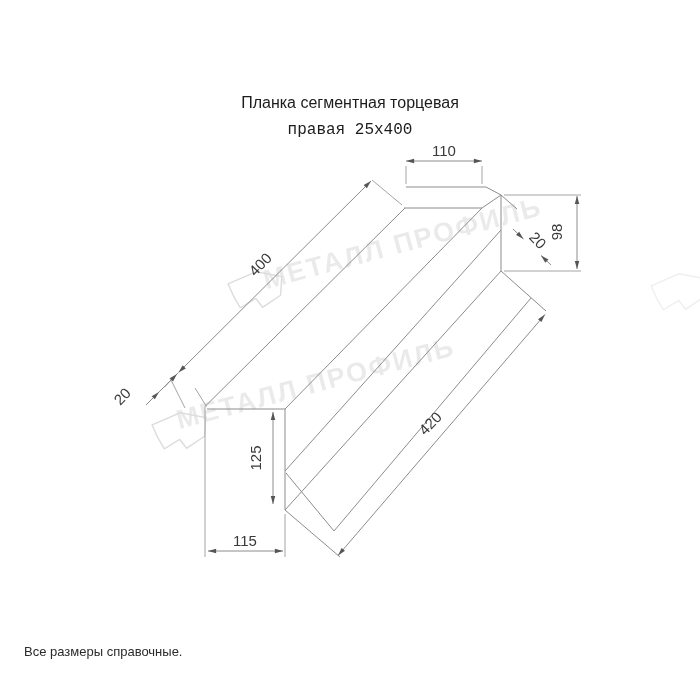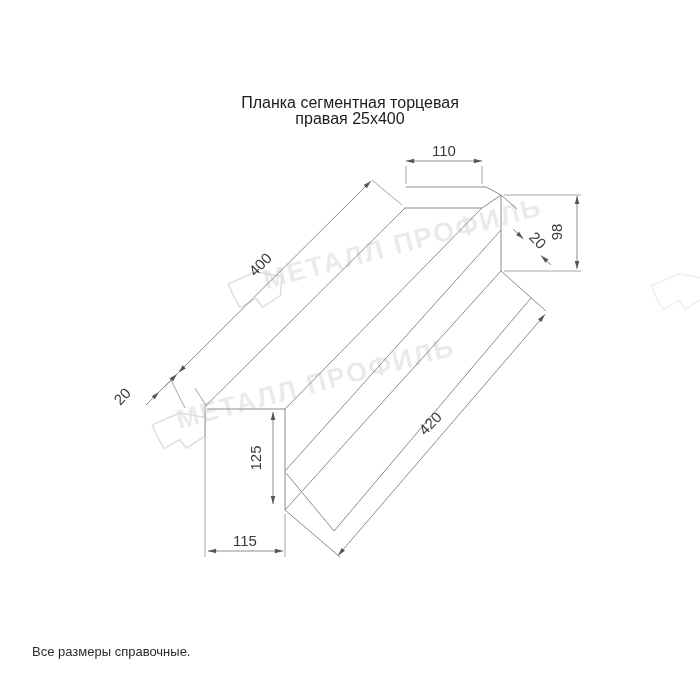--- a/index.html
+++ b/index.html
@@ -3,22 +3,22 @@
 <meta charset="utf-8">
 <style>
   html,body{margin:0;padding:0;background:#fff;width:700px;height:700px;overflow:hidden;}
   #canvas{position:relative;width:700px;height:700px;background:#ffffff;
           font-family:"Liberation Sans", sans-serif;}
   .page-title{position:absolute;top:24px;left:0;width:700px;text-align:center;
               font-size:22px;color:#151515;letter-spacing:.3px;}
   .subtitle{position:absolute;left:0;width:700px;text-align:center;
             font-size:16px;color:#1c1c1c;}
   .subtitle.l1{top:94px;}
-  .subtitle.l2{top:110px;}
-  .footer-note{position:absolute;left:32px;font-size:13px;color:#2b2b2b;}
+  .subtitle.l2{top:121px;font-family:Liberation Mono, monospace;}
+  .footer-note{position:absolute;left:24px;font-size:13px;color:#2b2b2b;}
   .footer-note.l1{top:644px;}
   .footer-note.l2{top:662px;}
   svg{position:absolute;top:0;left:0;}
   .s{stroke:#8c8c8c;stroke-width:1;fill:none;}
   .e{stroke:#9a9a9a;stroke-width:0.9;fill:none;}
   .d{stroke:#8c8c8c;stroke-width:1;fill:none;}
   .t{font-family:"Liberation Sans", sans-serif;font-size:15px;fill:#3a3a3a;}
   .wm{font-family:"Liberation Sans", sans-serif;font-size:27px;font-weight:bold;
       fill:#000;opacity:0.08;letter-spacing:2px;}
   .wmlogo{stroke:#dcdcdc;stroke-width:1.4;fill:none;}

